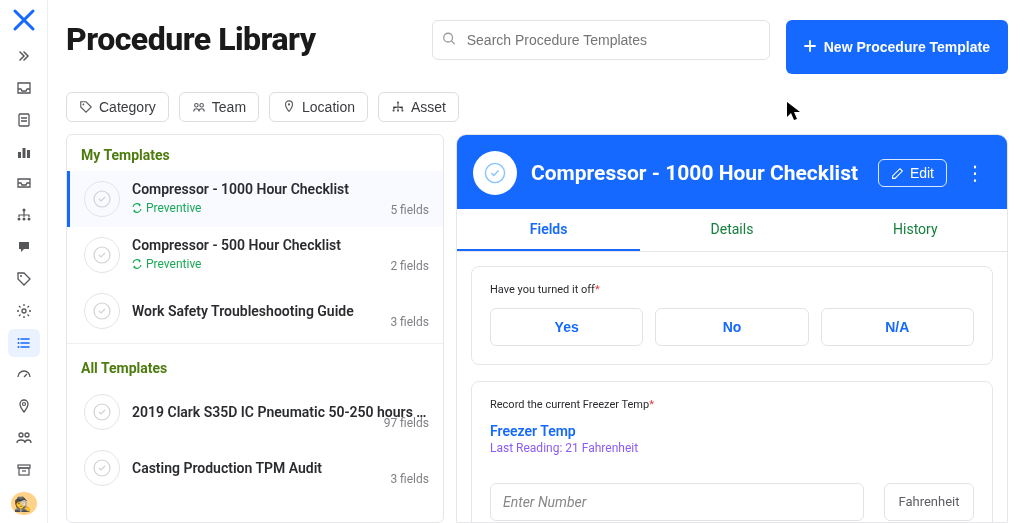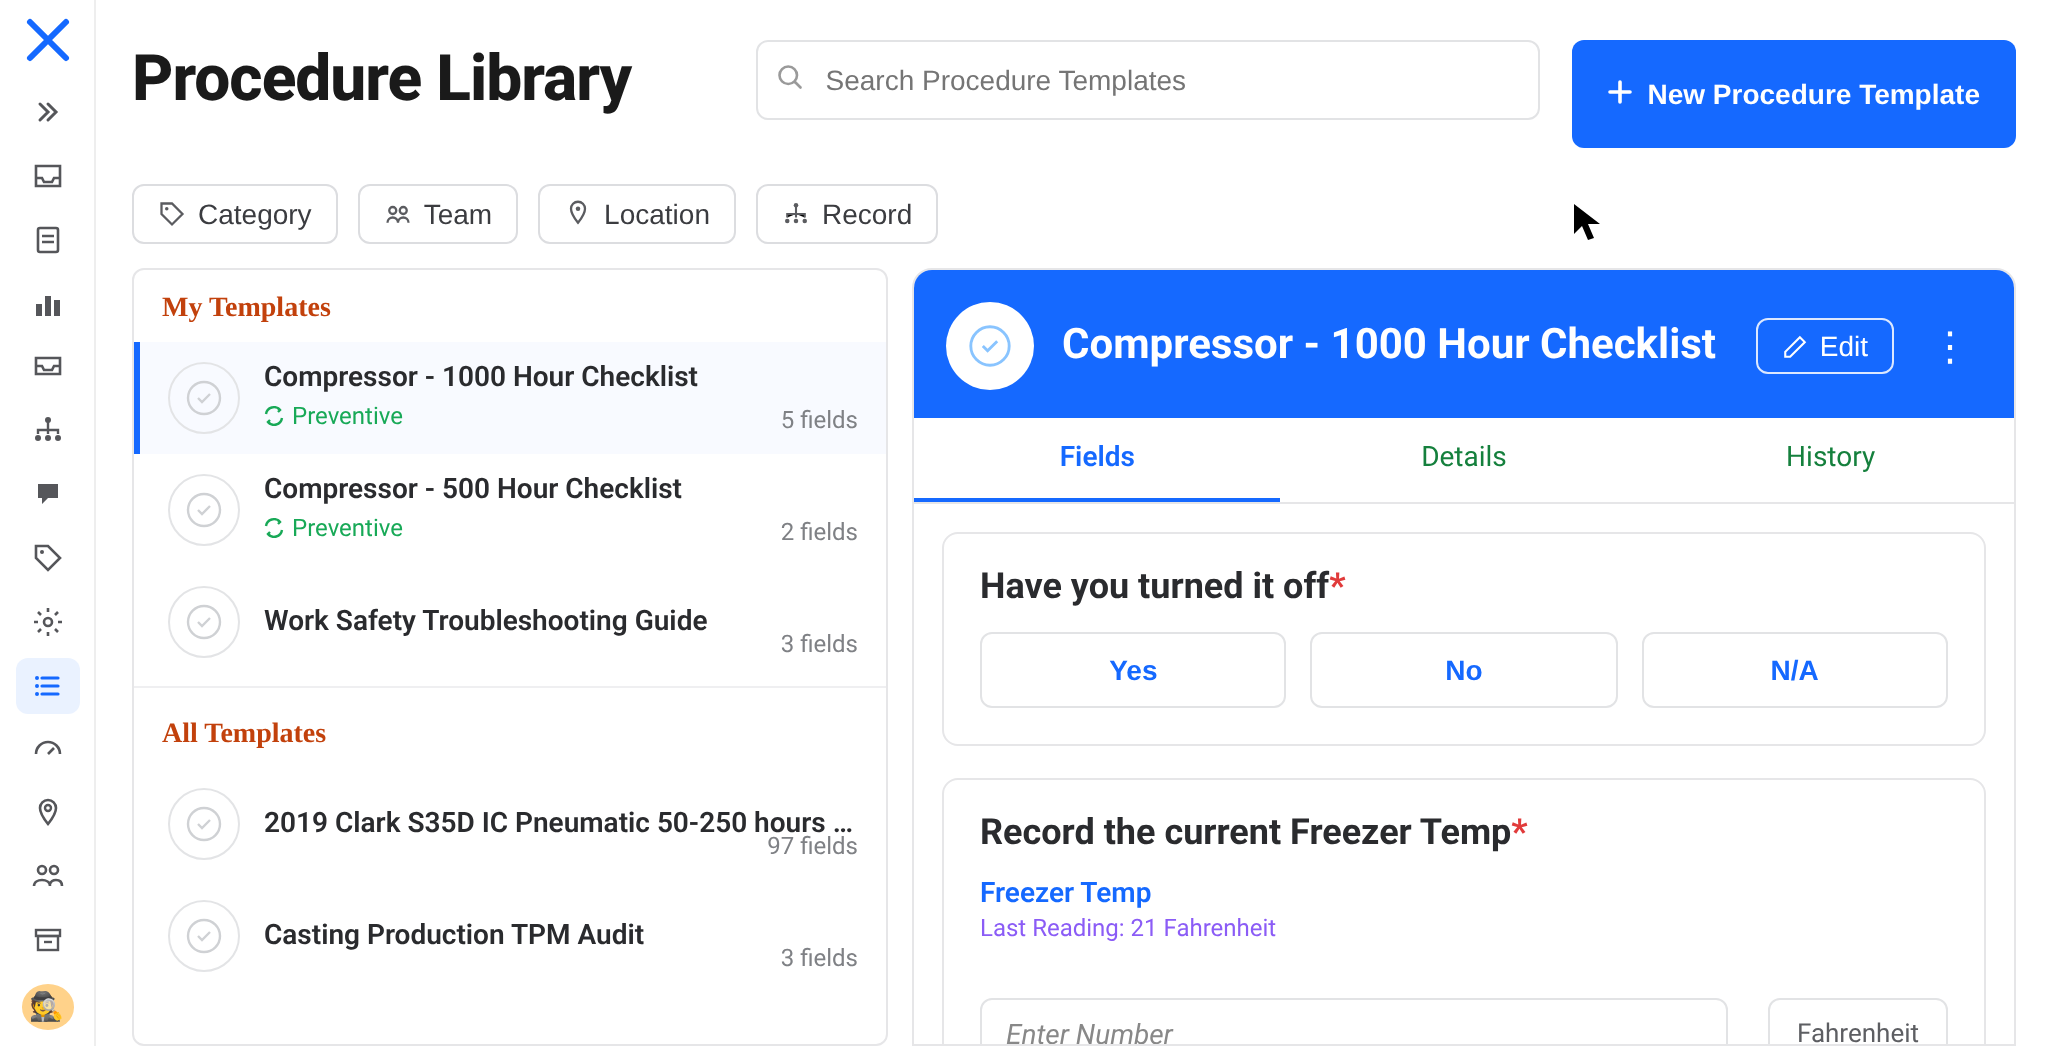--- a/index.html
+++ b/index.html
@@ -10,31 +10,31 @@
   .sidebar .logo { width: 24px; height: 24px; margin-bottom: 6px; }
   .sidebar .nav-item { width: 32px; height: 32px; display: flex; align-items: center; justify-content: center; border-radius: 6px; color: #55565a; cursor: pointer; }
   .sidebar .nav-item.active { background: #eaf2ff; color: #1569ff; }
   .sidebar .spacer { flex: 1; }
   .sidebar .avatar { width: 26px; height: 26px; border-radius: 50%; background: #ffd28a; margin-bottom: 8px; display:flex; align-items:center; justify-content:center; font-size:14px; }
   
   .main { flex: 1; display: flex; flex-direction: column; padding: 20px 16px 0 18px; min-width: 0; }
   .header { display: flex; align-items: flex-start; gap: 16px; }
   .title { font-size: 32px; font-weight: 800; letter-spacing: -0.5px; flex: 0 0 auto; }
   .header-spacer { flex: 1; }
-  .search { position: relative; width: 392px; }
+  .search { position: relative; width: 338px; }
   .search input { width: 100%; height: 40px; border: 1px solid #e2e3e5; border-radius: 6px; padding: 0 12px 0 34px; font-size: 14px; color: #333; }
   .search .icon { position: absolute; left: 10px; top: 50%; transform: translateY(-50%); color: #9a9a9a; }
   .btn-primary { background: #1569ff; color: #fff; border: none; height: 54px; padding: 0 18px; border-radius: 6px; font-size: 14px; font-weight: 600; display: inline-flex; align-items: center; gap: 8px; cursor: pointer; }
   .filters { display: flex; gap: 10px; margin-top: 18px; align-items: center; }
   .chip { border: 1px solid #dcdde0; border-radius: 6px; background: #fff; padding: 6px 12px; font-size: 14px; color: #3b3c40; display: inline-flex; align-items: center; gap: 6px; cursor: pointer; }
   .chip svg { color: #5b5c60; }
   .content { display: flex; gap: 12px; margin-top: 12px; flex: 1; min-height: 0; }
   
   .left-col { width: 378px; border: 1px solid #e6e6e8; border-radius: 6px; overflow: hidden; display: flex; flex-direction: column; }
-  .section-label { padding: 12px 14px 8px 14px; font-size: 14px; font-weight: 700; color: #c2410c; font-family: Liberation Serif, serif; }
+  .section-label { padding: 12px 14px 8px 14px; font-size: 14px; font-weight: 700; color: #4d7c0f; }
   .tmpl-item { display: flex; align-items: center; gap: 12px; padding: 10px 14px 10px 14px; border-left: 3px solid transparent; cursor: pointer; position: relative; }
   .tmpl-item.selected { border-left-color: #1569ff; background: #f8faff; }
   .tmpl-icon { width: 36px; height: 36px; border-radius: 50%; border: 1px solid #e3e4e6; display: flex; align-items: center; justify-content: center; color: #cfd1d4; flex-shrink: 0; }
   .tmpl-body { flex: 1; min-width: 0; }
   .tmpl-name { font-size: 14px; font-weight: 600; color: #2a2b2e; white-space: nowrap; overflow: hidden; text-overflow: ellipsis; }
   .tmpl-tag { font-size: 12px; color: #18a957; display: inline-flex; align-items: center; gap: 4px; margin-top: 4px; }
   .tmpl-fields { font-size: 12px; color: #7f8185; position: absolute; right: 14px; bottom: 10px; }
   .tmpl-sep { height: 1px; background: #efeff1; margin: 4px 0; }
   
   .right-col { flex: 1; display: flex; flex-direction: column; min-width: 0; }
@@ -42,21 +42,21 @@
   .panel-header { background: #1569ff; color: #fff; padding: 16px 16px 14px 16px; display: flex; align-items: center; gap: 14px; }
   .panel-avatar { width: 44px; height: 44px; border-radius: 50%; background: #fff; display: flex; align-items: center; justify-content: center; color: #89c4ff; }
   .panel-title { font-size: 21px; font-weight: 700; flex: 1; }
   .btn-outline { background: transparent; border: 1.5px solid rgba(255,255,255,0.85); color: #fff; padding: 5px 12px; border-radius: 6px; font-size: 14px; display: inline-flex; align-items: center; gap: 6px; cursor: pointer; }
   .btn-icon-only { color: #fff; font-size: 20px; letter-spacing: 2px; cursor: pointer; padding: 4px; }
   .tabs { display: flex; border-bottom: 1px solid #e6e6e8; background:#fff; }
   .tab { flex: 1; text-align: center; padding: 12px 0; font-size: 14px; color: #15803d; cursor: pointer; }
   .tab.active { color: #1569ff; font-weight: 600; border-bottom: 2px solid #1569ff; }
   .panel-body { padding: 14px 14px 0 14px; overflow: auto; flex: 1; }
   .field-card { border: 1px solid #e6e6e8; border-radius: 8px; padding: 16px 18px 18px 18px; margin-bottom: 16px; }
-  .field-label { font-size: 18px; font-weight: 700; color: #2a2b2e; margin-bottom: 12px; }
+  .field-label { font-size: 11px; font-weight: 400; color: #2a2b2e; margin-bottom: 12px; }
   .req { color: #e13b3b; }
   .opt-row { display: flex; gap: 12px; }
   .opt-btn { flex: 1; border: 1px solid #e2e3e5; border-radius: 6px; background: #fff; padding: 10px 0; text-align: center; color: #1569ff; font-size: 14px; font-weight: 600; cursor: pointer; }
   .link { color: #1569ff; font-size: 14px; font-weight: 600; }
   .sub { font-size: 12px; color: #8b5cf6; margin-top: 2px; }
   .num-row { display: flex; gap: 20px; margin-top: 28px; }
   .num-input { flex: 1; border: 1px solid #e2e3e5; border-radius: 6px; padding: 10px 12px; font-size: 14px; color: #888; font-style: italic; }
   .unit-box { width: 90px; border: 1px solid #e2e3e5; border-radius: 6px; padding: 10px 8px; font-size: 13px; color: #5d5e62; text-align: center; }
   .cursor { position: absolute; left: 786px; top: 101px; font-size: 18px; pointer-events: none; }
 </style>
@@ -208,21 +208,21 @@
         <span>Location</span>
       </button>
       <button class="chip">
         <svg width="14" height="14" viewBox="0 0 16 16">
             <circle cx="8" cy="3" r="1.3" fill="currentColor"></circle>
             <circle cx="3" cy="12" r="1.3" fill="currentColor"></circle>
             <circle cx="8" cy="12" r="1.3" fill="currentColor"></circle>
             <circle cx="13" cy="12" r="1.3" fill="currentColor"></circle>
             <path d="M8 4v4M8 8H3v2M8 8h5v2M8 8v2" stroke="currentColor" stroke-width="1.2"></path>
           </svg>
-        <span>Record</span>
+        <span>Asset</span>
       </button>
     </div>
 
     <div class="content">
 
       <div class="left-col">
         <div class="section-label">My Templates</div>
 
         <div class="tmpl-item selected">
           <div class="tmpl-icon">

